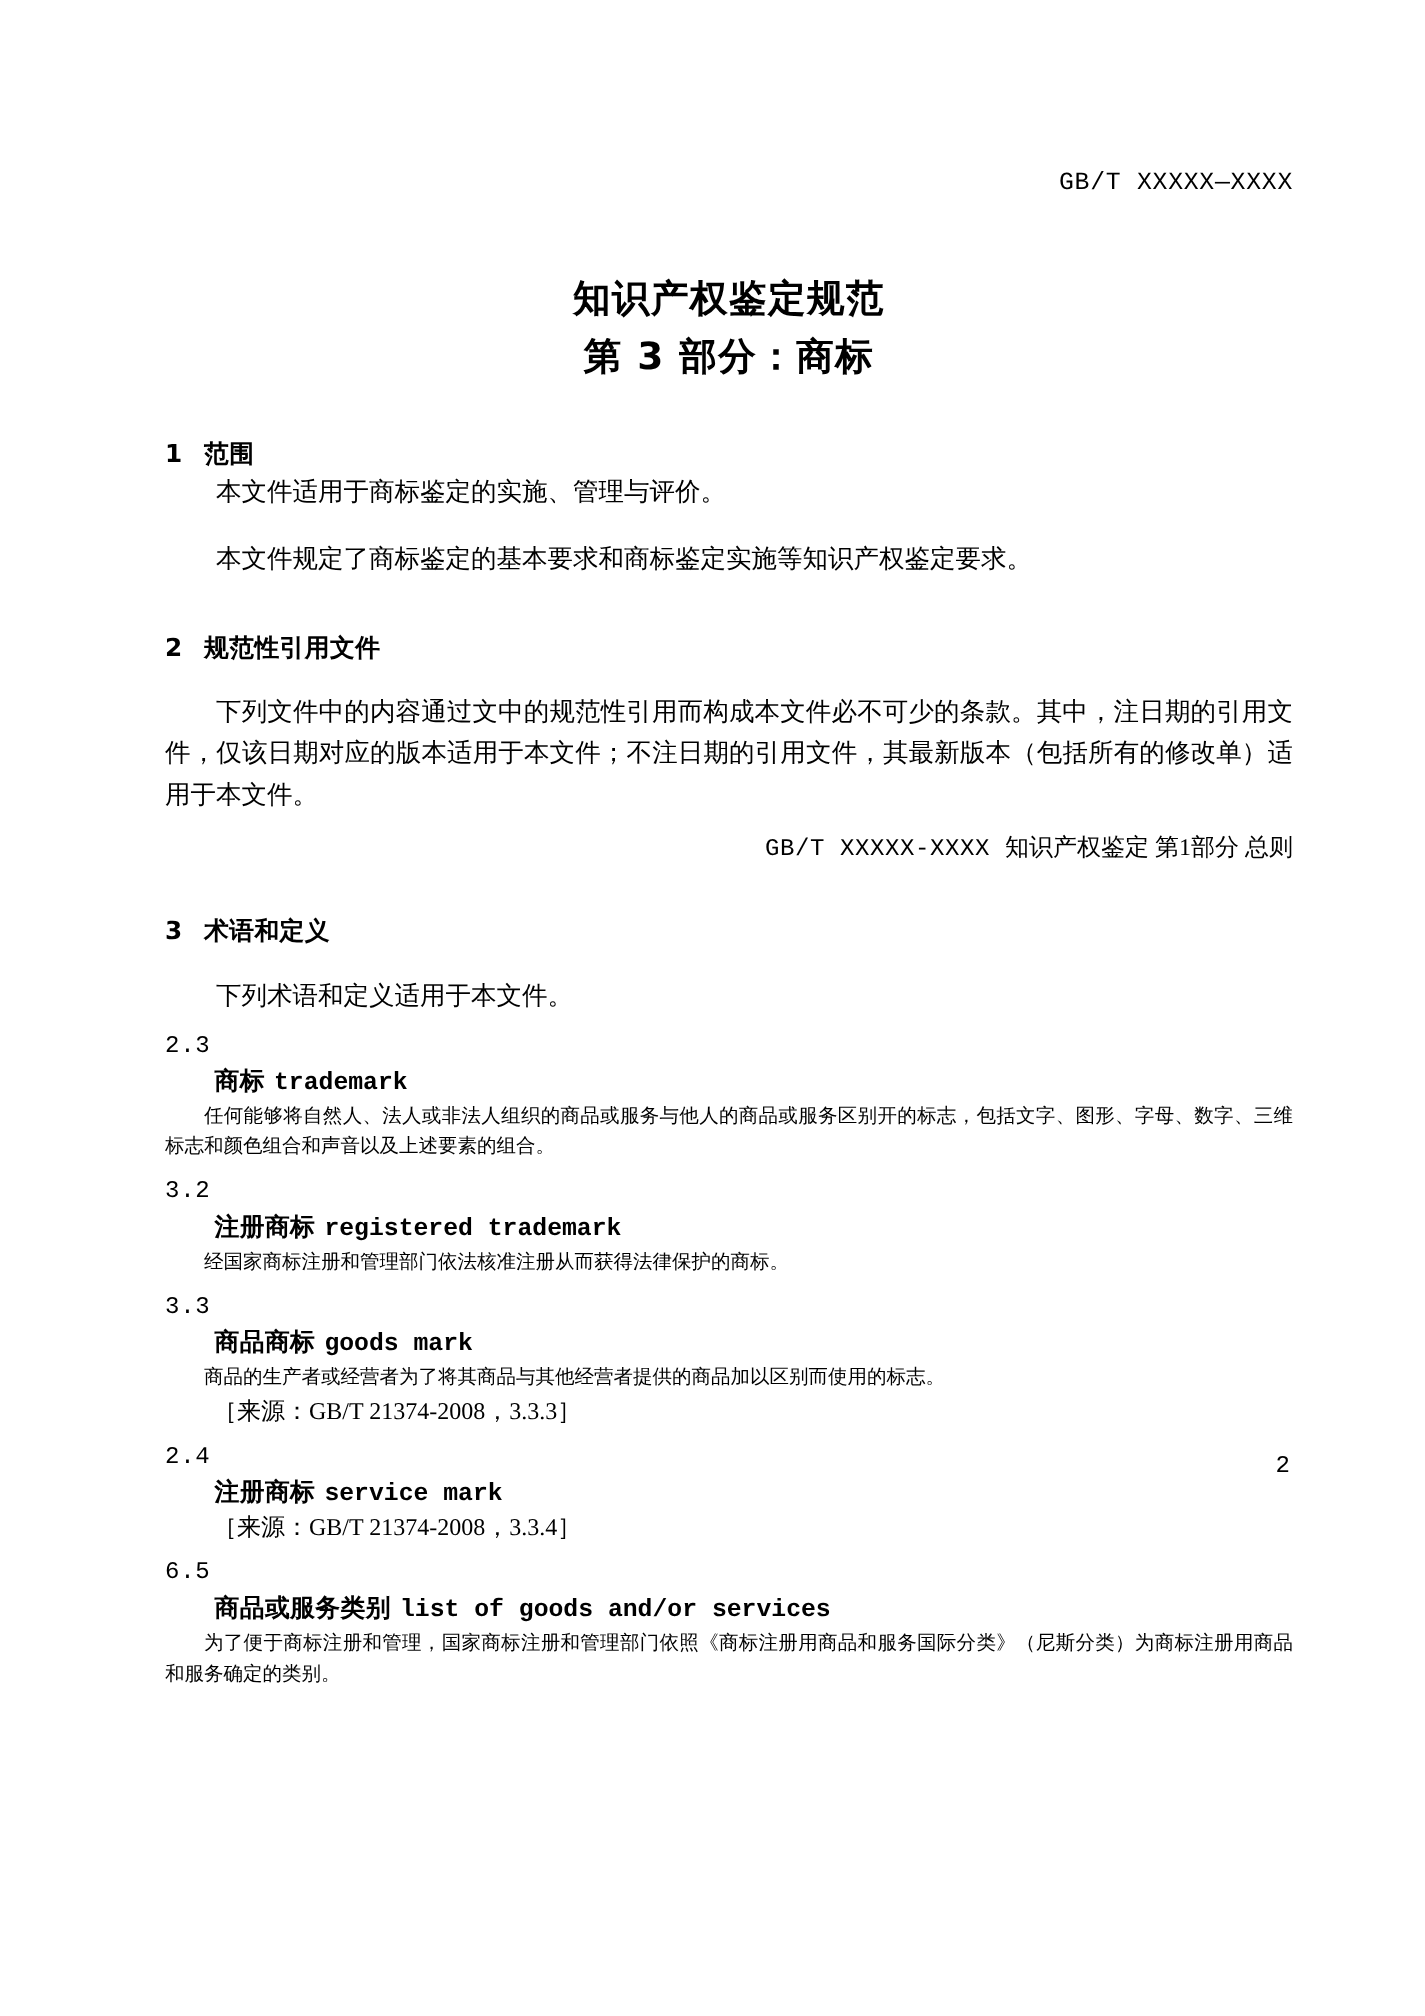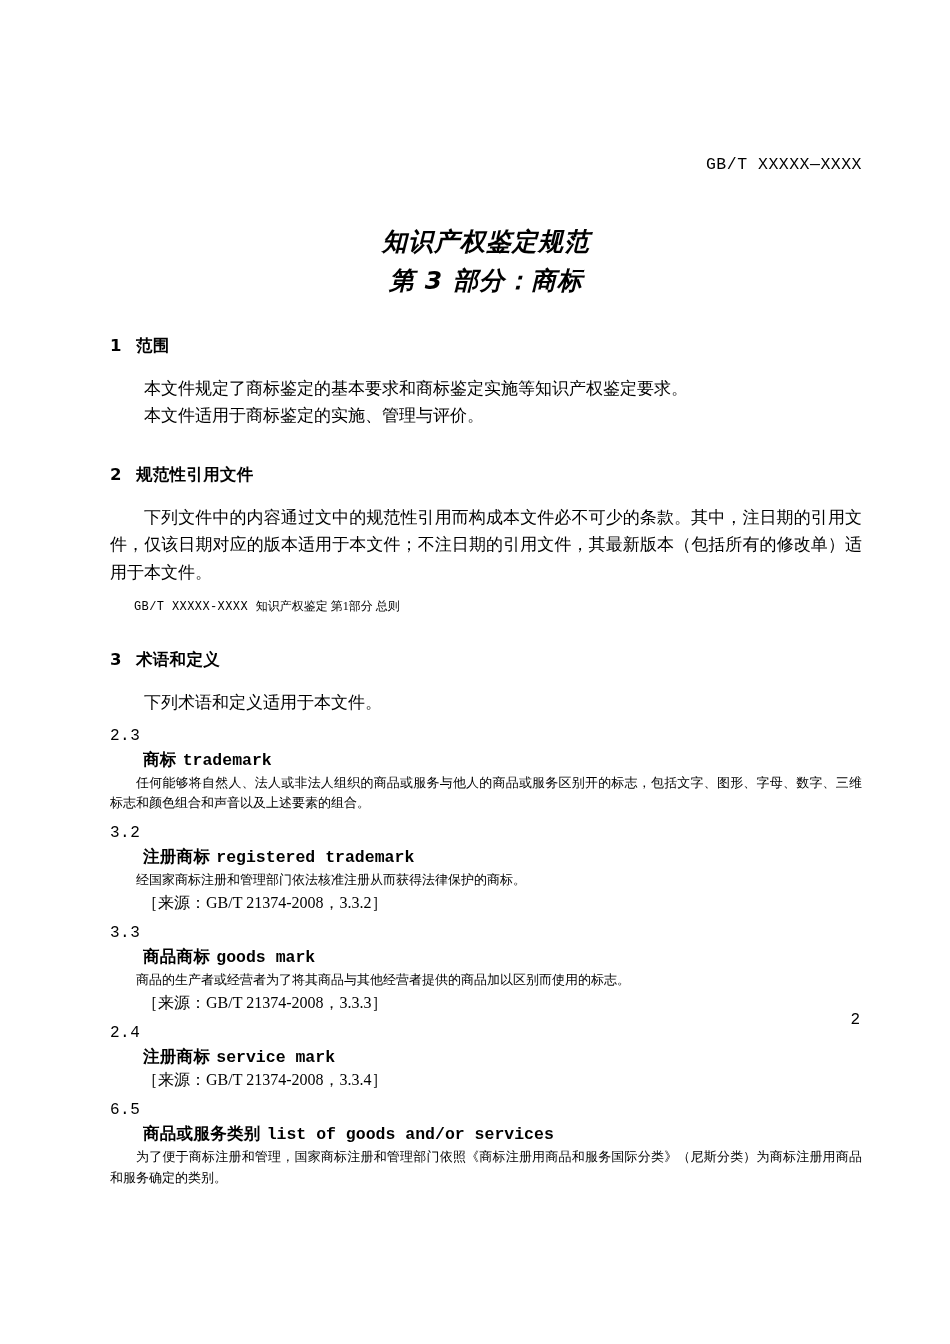--- a/index.html
+++ b/index.html
@@ -14,21 +14,20 @@
     color: #000000;
     position: relative;
     overflow: hidden;
   }
   .page {
     position: relative;
     width: 950px;
     height: 1064px;
     box-sizing: border-box;
     padding: 16px;
-    margin-top: 43px;
   }
   .header-code {
     position: absolute;
     top: 112px;
     right: 88px;
     font-family: "Liberation Mono", monospace;
     font-size: 16.5px;
     letter-spacing: 0.5px;
     white-space: pre;
   }
@@ -39,21 +38,20 @@
     width: 752px;
   }
   .doc-title {
     text-align: center;
     font-family: "DejaVu Sans", sans-serif;
     font-weight: bold;
     font-size: 25px;
     line-height: 1.55;
     letter-spacing: 1px;
     margin: 0;
-    font-style: italic;
   }
   .doc-title .line2 {
     display: block;
     letter-spacing: 1px;
   }
   .section-head {
     font-family: "DejaVu Sans", sans-serif;
     font-weight: bold;
     font-size: 16.5px;
     margin-top: 34px;
@@ -101,24 +99,25 @@
     text-indent: 2em;
     text-align: justify;
   }
   .term-src {
     font-size: 16px;
     margin: 2px 0 0 0;
     text-indent: 2em;
   }
   .ref-doc {
     font-family: "Liberation Mono", monospace;
-    font-size: 12px;
+    font-size: 16px;
     margin: 12px 0 0 0;
     text-indent: 2em;
     letter-spacing: 0.4px;
+    text-align: right;
   }
   .ref-doc .cn {
     font-family: "Liberation Serif", serif;
     letter-spacing: 0;
   }
   .page-number {
     position: absolute;
     bottom: 78px;
     right: 90px;
     font-family: "Liberation Mono", monospace;
@@ -135,42 +134,41 @@
   <div class="content">
 
     <h1 class="doc-title">
       <span>知识产权鉴定规范</span>
       <span class="line2">第 3 部分：商标</span>
     </h1>
 
     <div class="section-head">
       <span class="num">1</span><span>范围</span>
     </div>
+    <p class="body-line">本文件适用于商标鉴定的实施、管理与评价。</p>
     <p class="body-line first">本文件规定了商标鉴定的基本要求和商标鉴定实施等知识产权鉴定要求。</p>
-    <p class="body-line">本文件适用于商标鉴定的实施、管理与评价。</p>
 
     <div class="section-head">
       <span class="num">2</span><span>规范性引用文件</span>
     </div>
     <p class="body-line first">下列文件中的内容通过文中的规范性引用而构成本文件必不可少的条款。其中，注日期的引用文件，仅该日期对应的版本适用于本文件；不注日期的引用文件，其最新版本（包括所有的修改单）适用于本文件。</p>
     <p class="ref-doc"><span>GB/T XXXXX-XXXX </span><span class="cn">知识产权鉴定 第1部分 总则</span></p>
 
     <div class="section-head">
       <span class="num">3</span><span>术语和定义</span>
     </div>
     <p class="body-line first">下列术语和定义适用于本文件。</p>
 
     <p class="clause-num">2.3</p>
     <p class="term-name"><span>商标</span>&nbsp;<span class="en">trademark</span></p>
     <p class="term-def">任何能够将自然人、法人或非法人组织的商品或服务与他人的商品或服务区别开的标志，包括文字、图形、字母、数字、三维标志和颜色组合和声音以及上述要素的组合。</p>
 
     <p class="clause-num">3.2</p>
     <p class="term-name"><span>注册商标</span>&nbsp;<span class="en">registered trademark</span></p>
     <p class="term-def">经国家商标注册和管理部门依法核准注册从而获得法律保护的商标。</p>
-    <p class="term-src">［来源：GB/T 21374-2008，3.3.2］</p>
 
     <p class="clause-num">3.3</p>
     <p class="term-name"><span>商品商标</span>&nbsp;<span class="en">goods mark</span></p>
     <p class="term-def">商品的生产者或经营者为了将其商品与其他经营者提供的商品加以区别而使用的标志。</p>
     <p class="term-src">［来源：GB/T 21374-2008，3.3.3］</p>
 
     <p class="clause-num">2.4</p>
     <p class="term-name"><span>注册商标</span>&nbsp;<span class="en">service mark</span></p>
     <p class="term-src">［来源：GB/T 21374-2008，3.3.4］</p>
 

